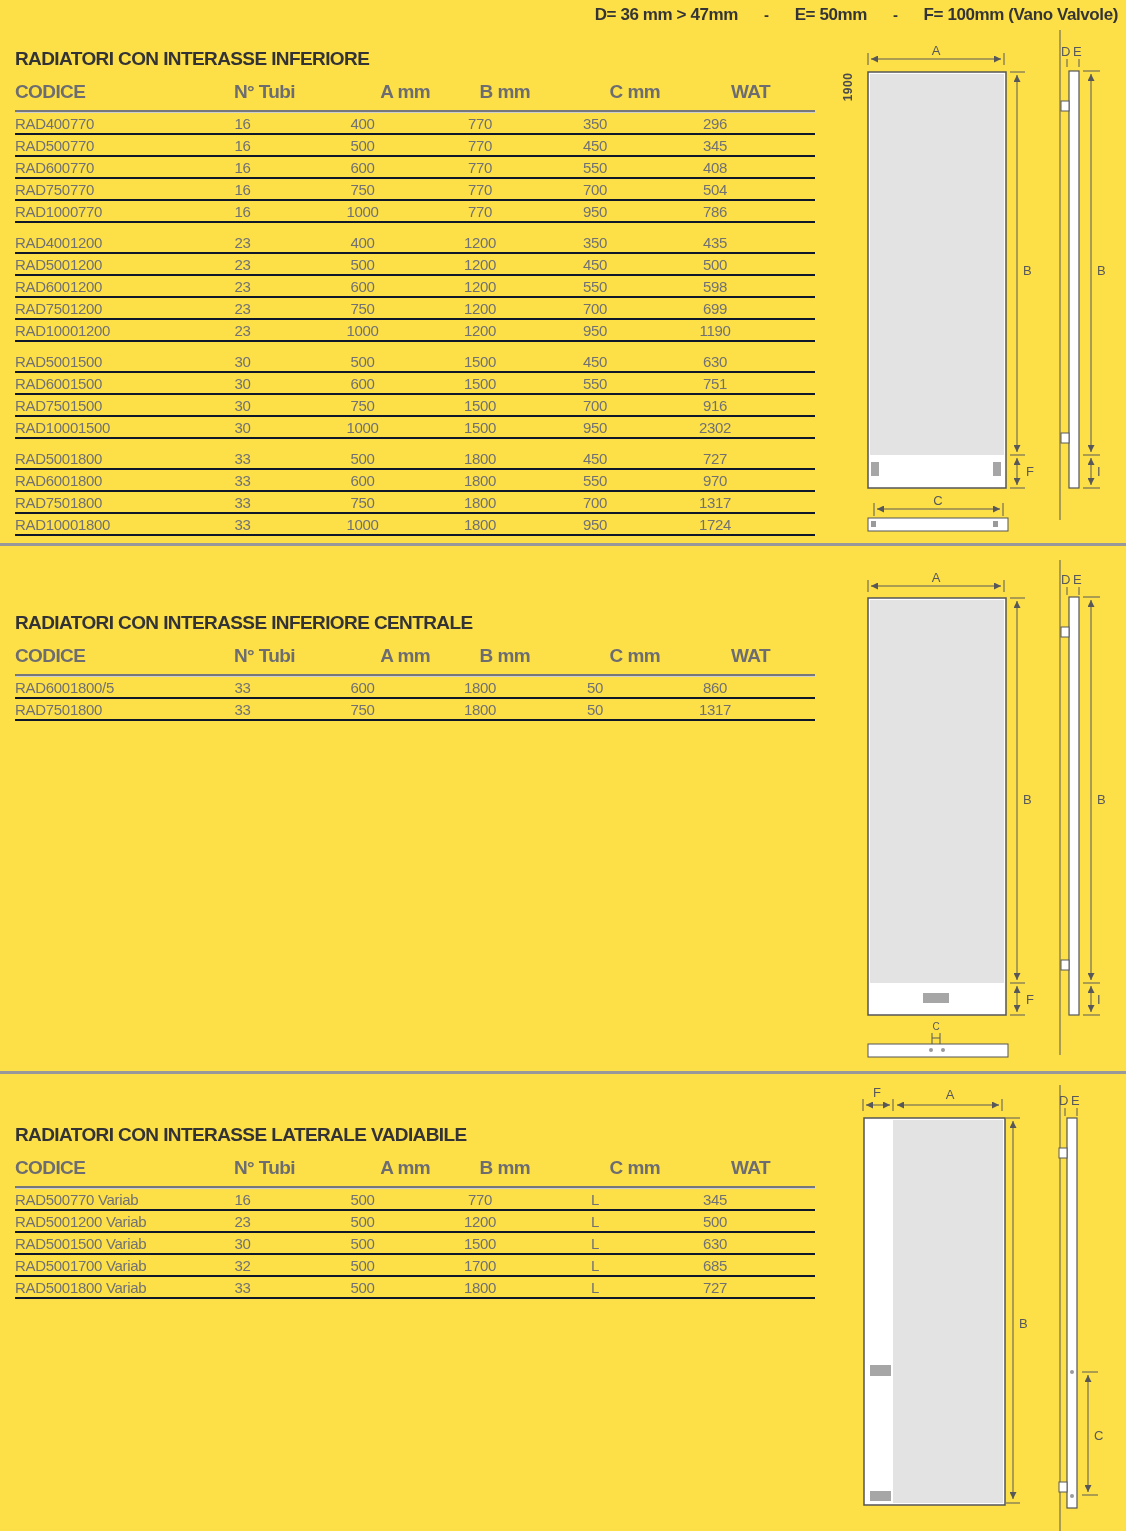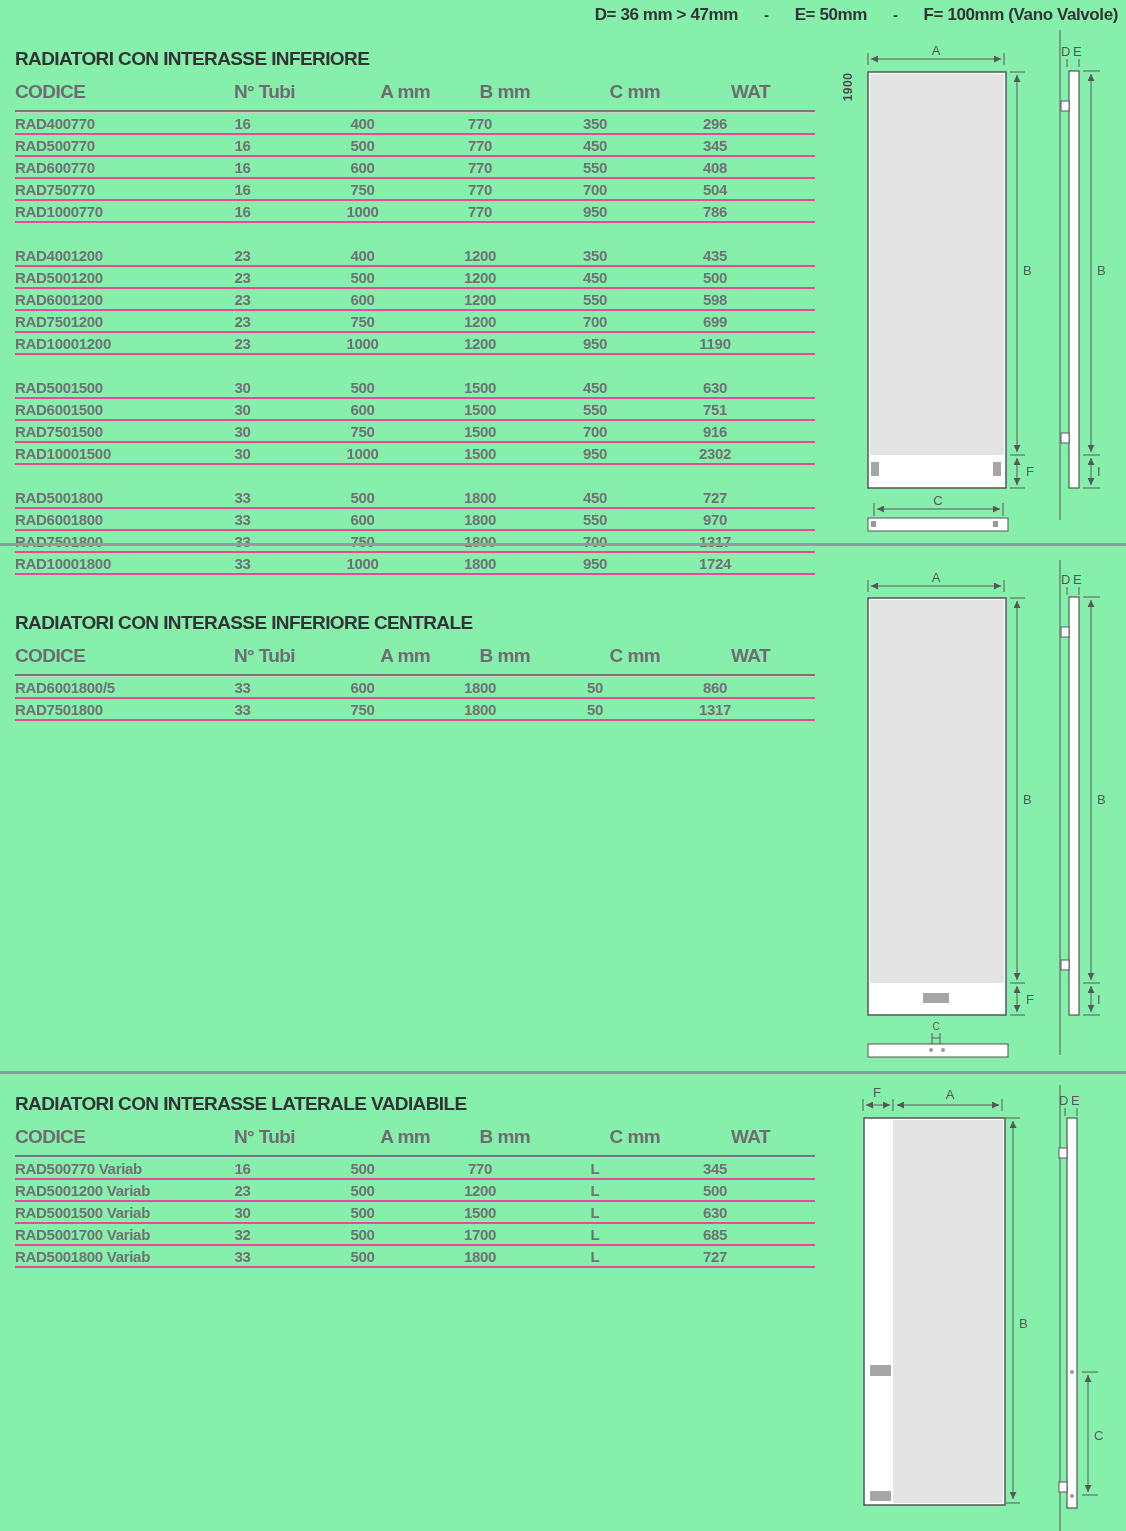--- a/index.html
+++ b/index.html
@@ -1,36 +1,36 @@
 <!DOCTYPE html>
 <html><head>
 <meta charset="utf-8">
 <style>
   html,body{margin:0;padding:0;background:#fff;}
-  .page{position:relative;width:1126px;height:1531px;background:#86efac;overflow:hidden;
+  .page{position:relative;width:1126px;height:1531px;background:#fde047;overflow:hidden;
         font-family:"Liberation Sans",sans-serif;color:#39393b;}
 
   
   .topnote{position:absolute;top:5px;right:8px;display:flex;align-items:baseline;
            font-weight:bold;font-size:17px;color:#343437;letter-spacing:-0.4px;white-space:nowrap;}
   .topnote .sep{margin:0 26px;font-size:15px;}
 
   
   .block{position:absolute;left:15px;width:800px;}
   .block h2{margin:0;font-size:19px;line-height:22px;font-weight:bold;color:#333336;letter-spacing:-0.6px;}
   .grid6{display:grid;grid-template-columns:175px 105px 135px 100px 130px 110px;}
   .thead{margin-top:9px;font-size:19px;line-height:26px;font-weight:bold;color:#6d6d71;letter-spacing:-0.6px;align-items:end;}
   .thead span{text-align:right;}
   .thead .code{text-align:left;}
   .rule{height:2px;background:#77777a;border-bottom:1px solid #cfcfcf;margin-top:5px;}
-  .row{font-size:15px;font-weight:bold;color:#717175;height:20px;line-height:21px;
-       border-bottom:2px solid #ec4899;letter-spacing:-0.3px;}
+  .row{font-size:15px;font-weight:normal;color:#717175;height:20px;line-height:21px;
+       border-bottom:2px solid #0f172a;letter-spacing:-0.3px;}
   .row span{text-align:center;overflow:hidden;}
   .row .code{text-align:left;}
-  .row.group-start{margin-top:22px;}
+  .row.group-start{margin-top:9px;}
 
   .divider{position:absolute;left:0;width:1126px;height:3px;background:#98989a;}
 
   
   .dg{position:absolute;}
   svg text{font-family:"Liberation Sans",sans-serif;fill:#58585a;font-size:13px;}
   svg .vert{font-size:12px;font-weight:bold;fill:#4a4a4c;letter-spacing:0.5px;}
   svg .tiny{font-size:10px;}
   svg line, svg .ln{stroke:#58585a;stroke-width:1;}
   svg .panel{fill:#ffffff;stroke:#555557;stroke-width:1.5;}
@@ -242,21 +242,21 @@
         <span>750</span>
         <span>1800</span>
         <span>50</span>
         <span>1317</span>
       </div>
       </div>
   </div>
 
   <div class="divider" style="top:1071px;"></div>
 
-  <div class="block" style="top:1093px;">
+  <div class="block" style="top:1124px;">
     <h2>RADIATORI CON INTERASSE LATERALE VADIABILE</h2>
     <div class="grid6 thead">
       <span class="code">CODICE</span>
       <span>N° Tubi</span>
       <span>A mm</span>
       <span>B mm</span>
       <span>C mm</span>
       <span>WAT</span>
     </div>
     <div class="rule"></div>

